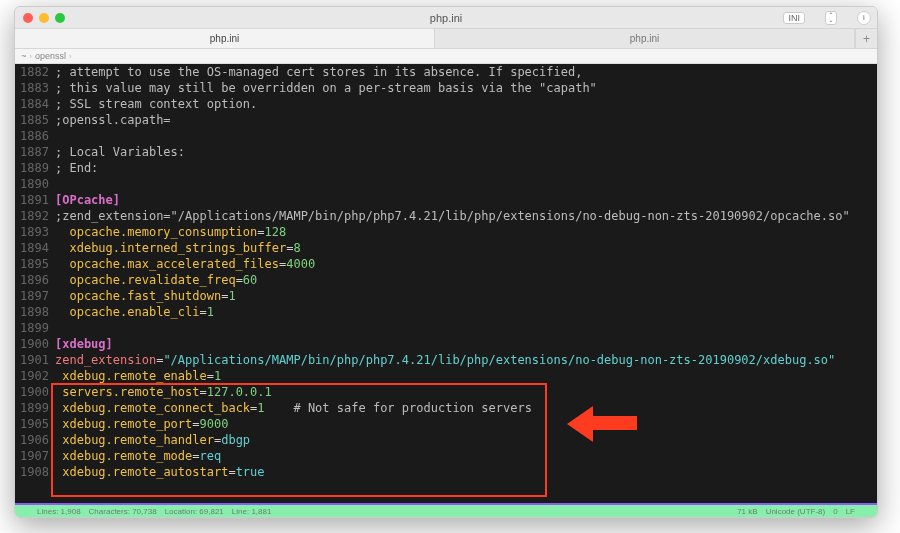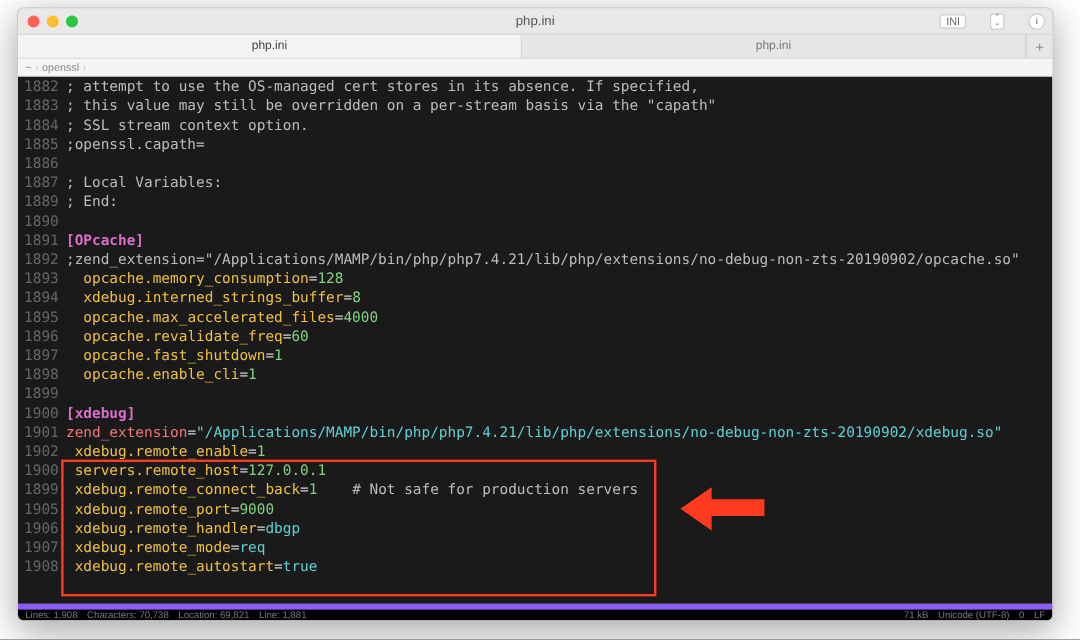--- a/index.html
+++ b/index.html
@@ -81,23 +81,23 @@
   .c-comment { color:#bcbcbc; }
   .c-section { color:#d96fc9; font-weight:bold;}
   .c-key { color:#f0c040; }
   .c-eq { color:#d0d0d0; }
   .c-num { color:#7fd37f; }
   .c-str { color:#60d0d0; }
   .c-bool { color:#60d0d0; }
   .c-path { color:#60d0d0; }
   .c-zend { color:#f07878; }
   .statusbar {
-    height: 14px; background:#000000; border-top:5px solid #8b5cf6;
+    height: 14px; background:#86efac; border-top:2px solid #8b5cf6;
     display:flex; align-items:center; justify-content:space-between;
-    padding:0 6px; font-size:8px; color:#777;
+    padding:0 22px; font-size:8px; color:#777;
   }
   .statusbar .left, .statusbar .right { display:flex; gap:8px; }
   .highlight-box {
     position:absolute;
     border:2px solid #ff3b1f;
     pointer-events:none;
     z-index:5;
   }
   .arrow {
     position:absolute;

